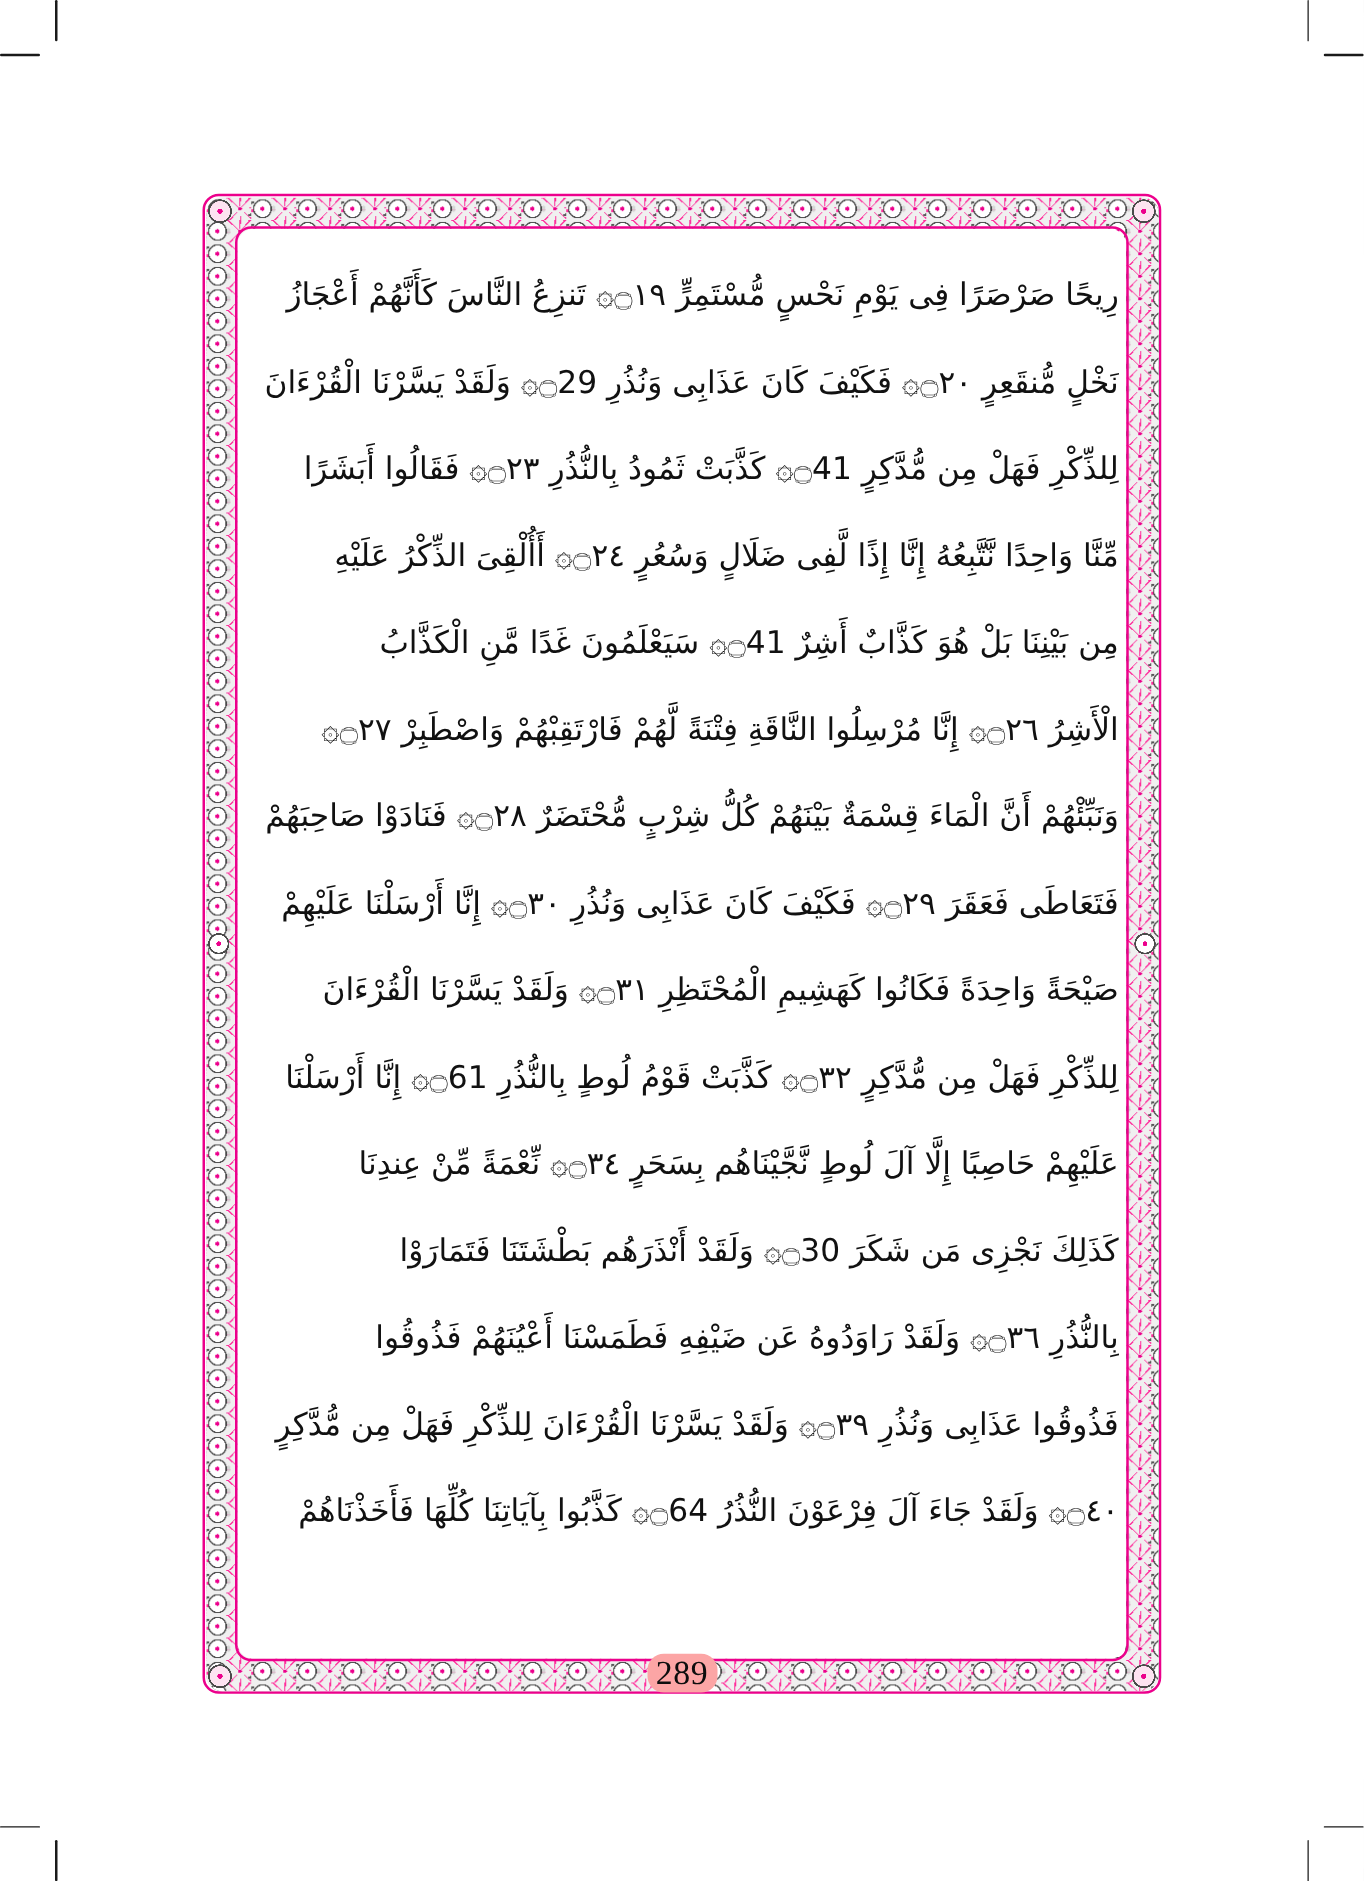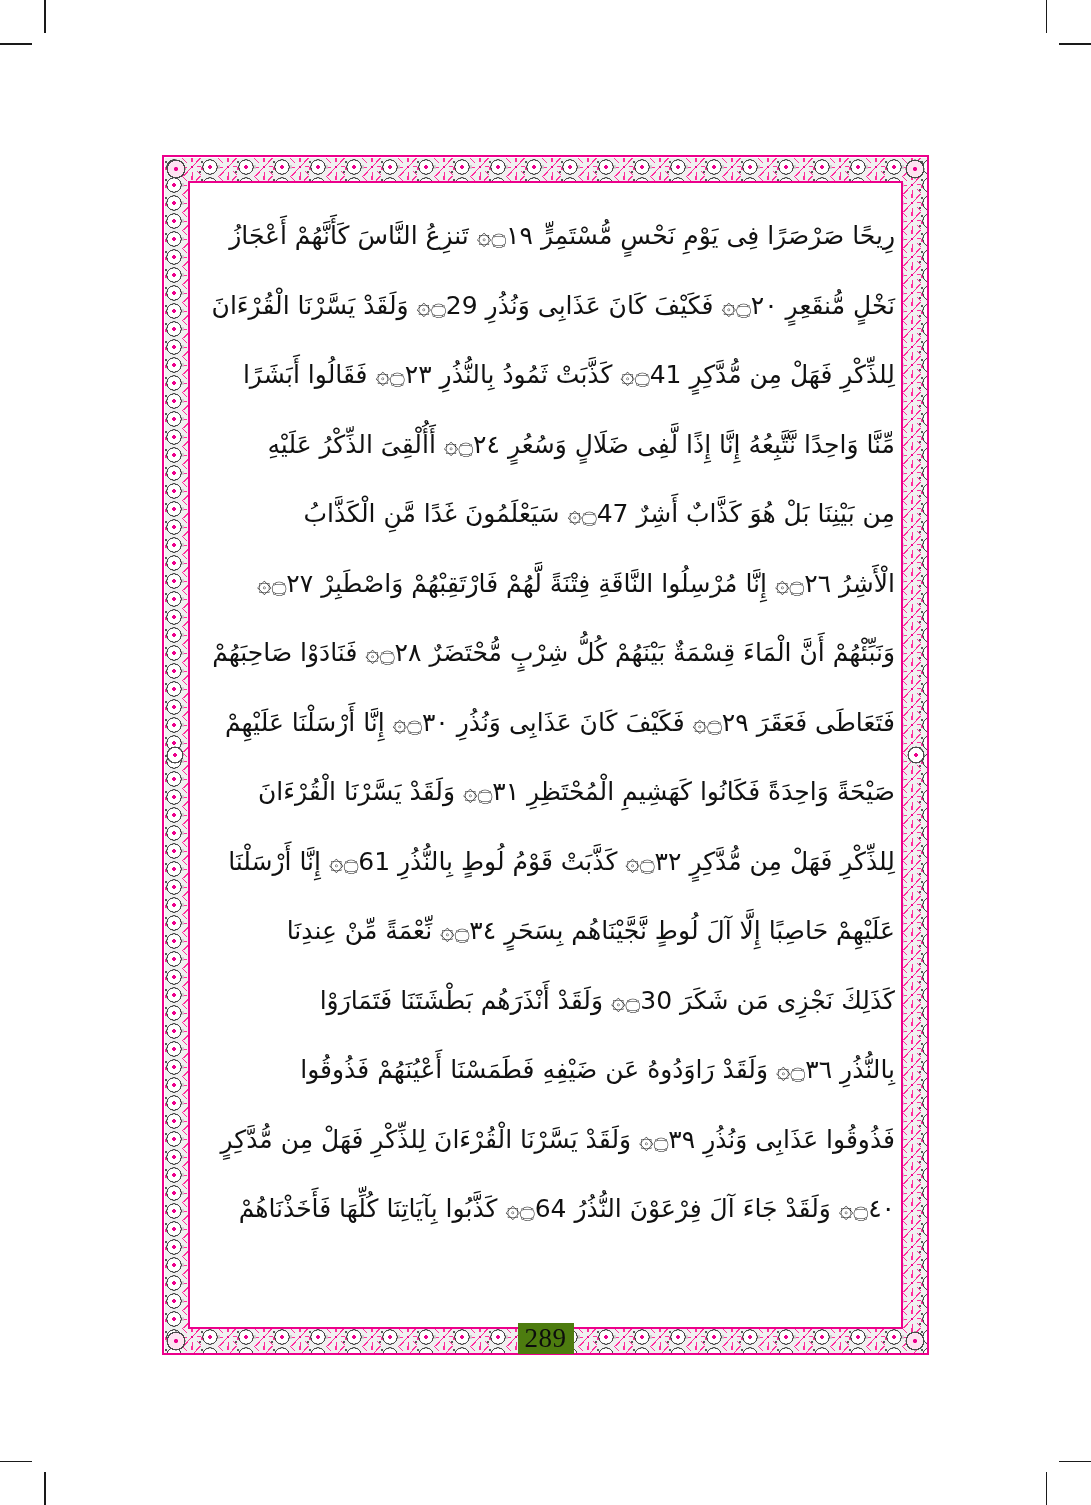--- a/index.html
+++ b/index.html
@@ -1,15 +1,15 @@
 <!DOCTYPE html>
 <html><head>
 <meta charset="utf-8">
 <style>
-  * { box-sizing: border-box; }
+  * { box-sizing: border-box; border-radius: 13px; }
   html, body {
     margin: 0; padding: 0;
     background: #ffffff;
   }
   body {
     width: 1091px; height: 1505px;
     position: relative;
     font-family: "Liberation Serif", serif;
     overflow: hidden;
   }
@@ -155,21 +155,21 @@
     left: 0; right: 0;
     bottom: 1px;
     text-align: center;
     z-index: 9;
     font-family: "Liberation Serif", serif;
     font-size: 27px;
     color: #0d0d0d;
     letter-spacing: .5px;
   }
   .page-number span {
-    background: #4d7c0f;
+    background: #fca5a5;
     padding: 0 7px;
     display: inline-block;
     line-height: 31px;
   }
 
   
   .sr-only {
     position: absolute; width: 1px; height: 1px;
     overflow: hidden; clip: rect(0 0 0 0); white-space: nowrap;
   }
@@ -203,21 +203,21 @@
   <div class="side-rosette sr-left"></div>
   <div class="side-rosette sr-right"></div>
 
   <span class="sr-only">سورة القمر</span>
 
   <div class="text-body">
     <div class="ayah-line"><span>رِيحًا صَرْصَرًا فِى يَوْمِ نَحْسٍ مُّسْتَمِرٍّ ۝١٩۞ تَنزِعُ النَّاسَ كَأَنَّهُمْ أَعْجَازُ</span></div>
     <div class="ayah-line"><span>نَخْلٍ مُّنقَعِرٍ ۝٢٠۞ فَكَيْفَ كَانَ عَذَابِى وَنُذُرِ ۝29۞ وَلَقَدْ يَسَّرْنَا الْقُرْءَانَ</span></div>
     <div class="ayah-line"><span>لِلذِّكْرِ فَهَلْ مِن مُّدَّكِرٍ ۝41۞ كَذَّبَتْ ثَمُودُ بِالنُّذُرِ ۝٢٣۞ فَقَالُوا أَبَشَرًا</span></div>
     <div class="ayah-line"><span>مِّنَّا وَاحِدًا نَّتَّبِعُهُ إِنَّا إِذًا لَّفِى ضَلَالٍ وَسُعُرٍ ۝٢٤۞ أَأُلْقِىَ الذِّكْرُ عَلَيْهِ</span></div>
-    <div class="ayah-line"><span>مِن بَيْنِنَا بَلْ هُوَ كَذَّابٌ أَشِرٌ ۝47۞ سَيَعْلَمُونَ غَدًا مَّنِ الْكَذَّابُ</span></div>
+    <div class="ayah-line"><span>مِن بَيْنِنَا بَلْ هُوَ كَذَّابٌ أَشِرٌ ۝41۞ سَيَعْلَمُونَ غَدًا مَّنِ الْكَذَّابُ</span></div>
     <div class="ayah-line"><span>الْأَشِرُ ۝٢٦۞ إِنَّا مُرْسِلُوا النَّاقَةِ فِتْنَةً لَّهُمْ فَارْتَقِبْهُمْ وَاصْطَبِرْ ۝٢٧۞</span></div>
     <div class="ayah-line"><span>وَنَبِّئْهُمْ أَنَّ الْمَاءَ قِسْمَةٌ بَيْنَهُمْ كُلُّ شِرْبٍ مُّحْتَضَرٌ ۝٢٨۞ فَنَادَوْا صَاحِبَهُمْ</span></div>
     <div class="ayah-line"><span>فَتَعَاطَى فَعَقَرَ ۝٢٩۞ فَكَيْفَ كَانَ عَذَابِى وَنُذُرِ ۝٣٠۞ إِنَّا أَرْسَلْنَا عَلَيْهِمْ</span></div>
     <div class="ayah-line"><span>صَيْحَةً وَاحِدَةً فَكَانُوا كَهَشِيمِ الْمُحْتَظِرِ ۝٣١۞ وَلَقَدْ يَسَّرْنَا الْقُرْءَانَ</span></div>
     <div class="ayah-line"><span>لِلذِّكْرِ فَهَلْ مِن مُّدَّكِرٍ ۝٣٢۞ كَذَّبَتْ قَوْمُ لُوطٍ بِالنُّذُرِ ۝61۞ إِنَّا أَرْسَلْنَا</span></div>
     <div class="ayah-line"><span>عَلَيْهِمْ حَاصِبًا إِلَّا آلَ لُوطٍ نَّجَّيْنَاهُم بِسَحَرٍ ۝٣٤۞ نِّعْمَةً مِّنْ عِندِنَا</span></div>
     <div class="ayah-line"><span>كَذَلِكَ نَجْزِى مَن شَكَرَ ۝30۞ وَلَقَدْ أَنْذَرَهُم بَطْشَتَنَا فَتَمَارَوْا</span></div>
     <div class="ayah-line"><span>بِالنُّذُرِ ۝٣٦۞ وَلَقَدْ رَاوَدُوهُ عَن ضَيْفِهِ فَطَمَسْنَا أَعْيُنَهُمْ فَذُوقُوا</span></div>
     <div class="ayah-line"><span>فَذُوقُوا عَذَابِى وَنُذُرِ ۝٣٩۞ وَلَقَدْ يَسَّرْنَا الْقُرْءَانَ لِلذِّكْرِ فَهَلْ مِن مُّدَّكِرٍ</span></div>
     <div class="ayah-line"><span>۝٤٠۞ وَلَقَدْ جَاءَ آلَ فِرْعَوْنَ النُّذُرُ ۝64۞ كَذَّبُوا بِآيَاتِنَا كُلِّهَا فَأَخَذْنَاهُمْ</span></div>

